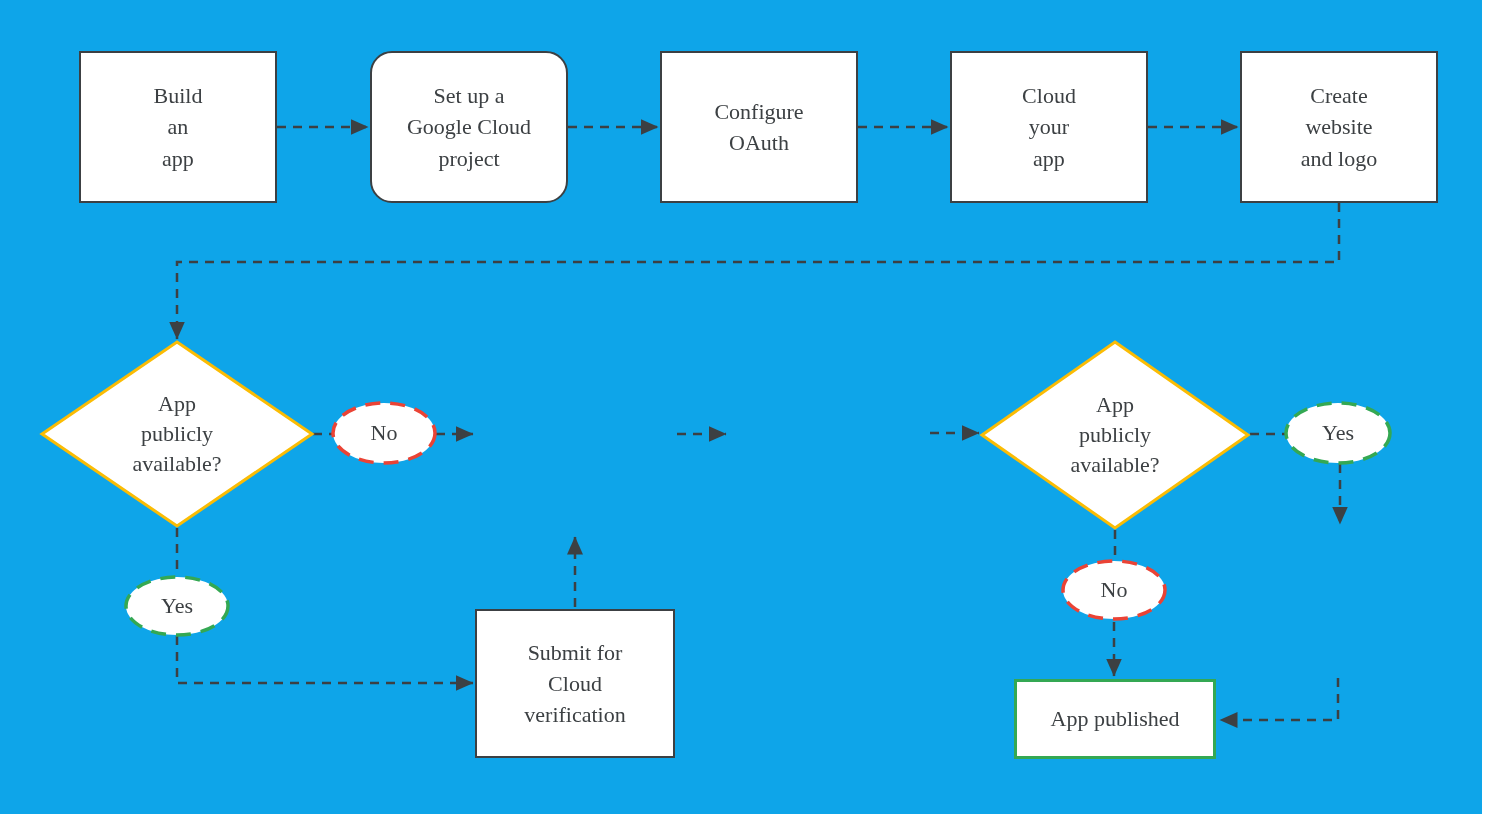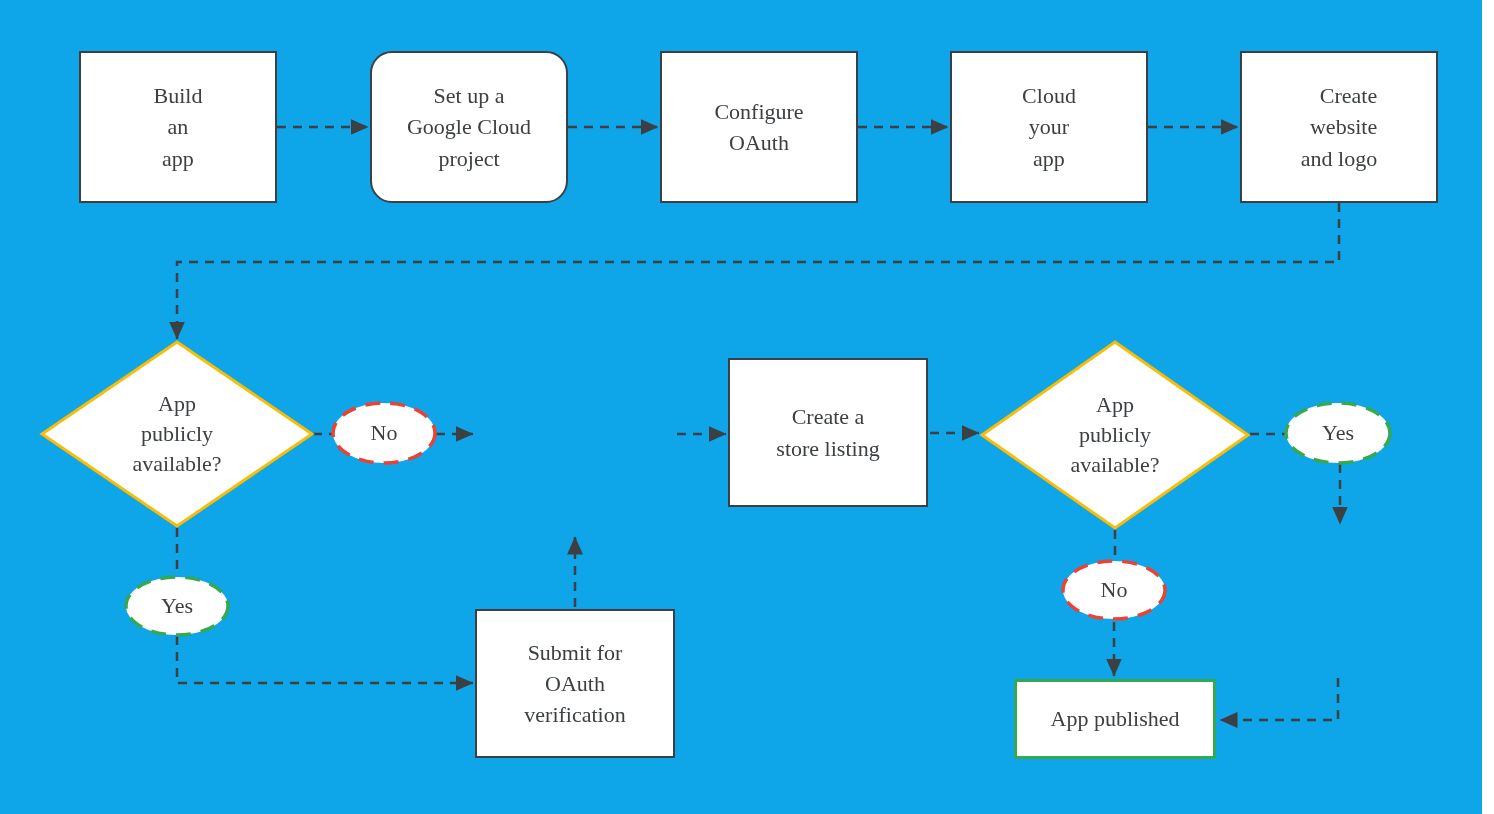--- a/index.html
+++ b/index.html
@@ -123,30 +123,28 @@
 Google Cloud
 project</div>
 
   <div class="node" style="left:660px; top:51px; width:198px; height:152px;">Configure
 OAuth</div>
 
   <div class="node" style="left:950px; top:51px; width:198px; height:152px;">Cloud
 your
 app</div>
 
-  <div class="node" style="left:1240px; top:51px; width:198px; height:152px;text-align:right;">Create
+  <div class="node" style="left:1240px; top:51px; width:198px; height:152px;">Create
 website
 and logo</div>
 
 
-  <div class="node" style="left:728px; top:358px; width:200px; height:149px;">Create a
-store listing</div>
 
   <div class="node" style="left:475px; top:609px; width:200px; height:149px;">Submit for
-OAuth
+Cloud
 verification</div>
 
 
   <div class="node terminal" style="left:1014px; top:679px; width:202px; height:80px;">App published</div>
 
   <div class="float-label" style="left:87px; top:389px; width:180px; height:90px;">App
 publicly
 available?</div>
 
   <div class="float-label" style="left:1025px; top:390px; width:180px; height:90px;">App

